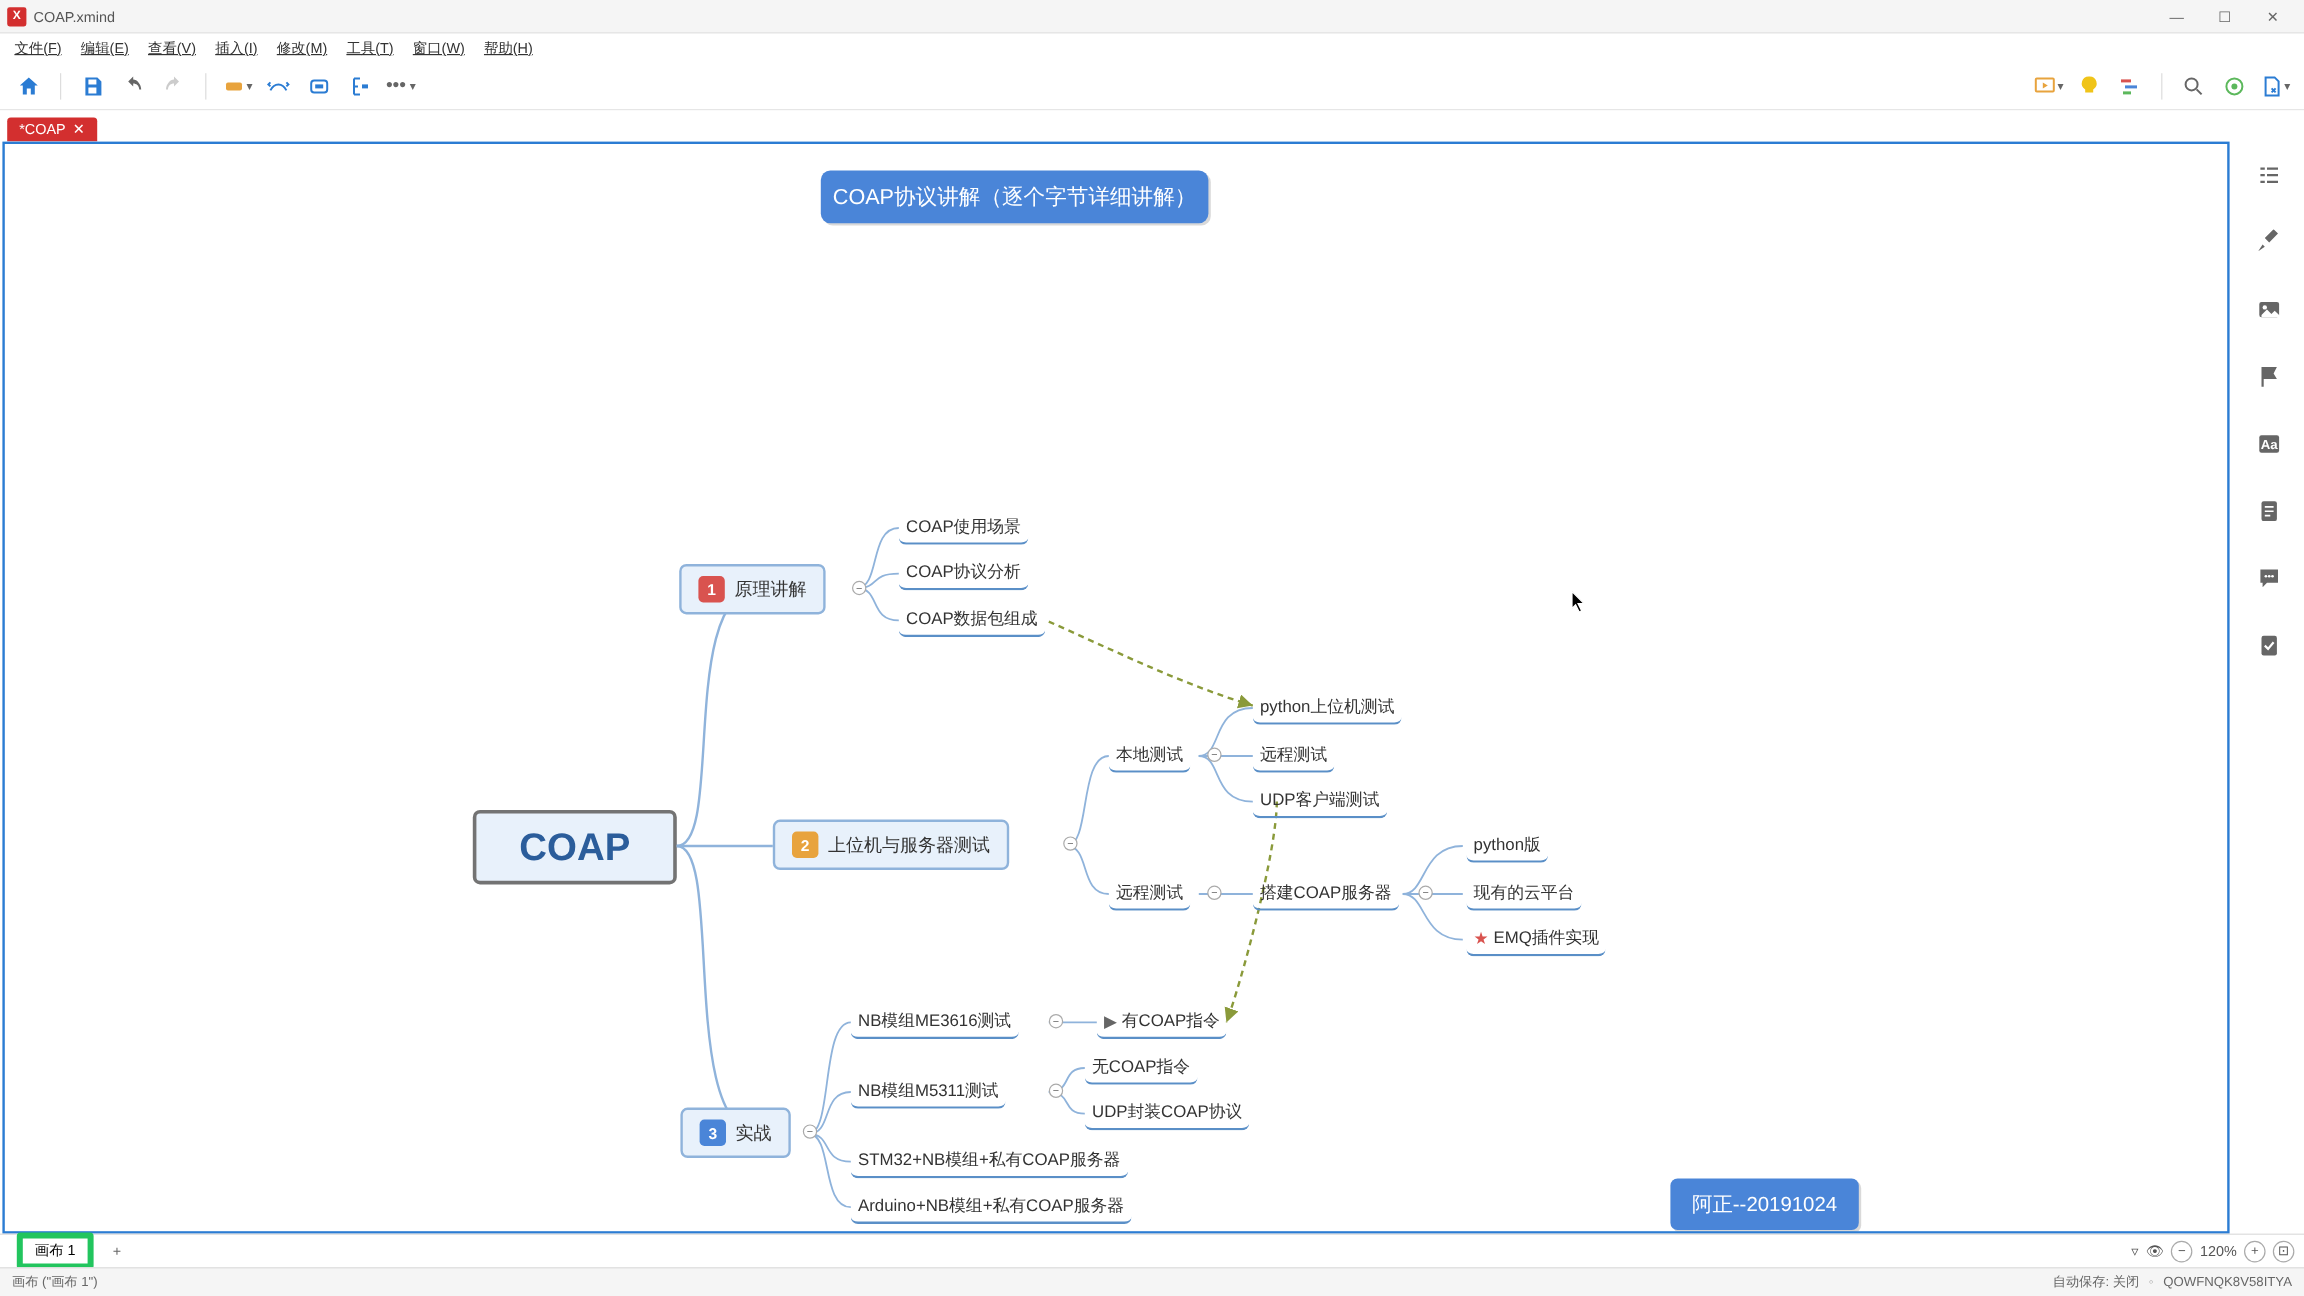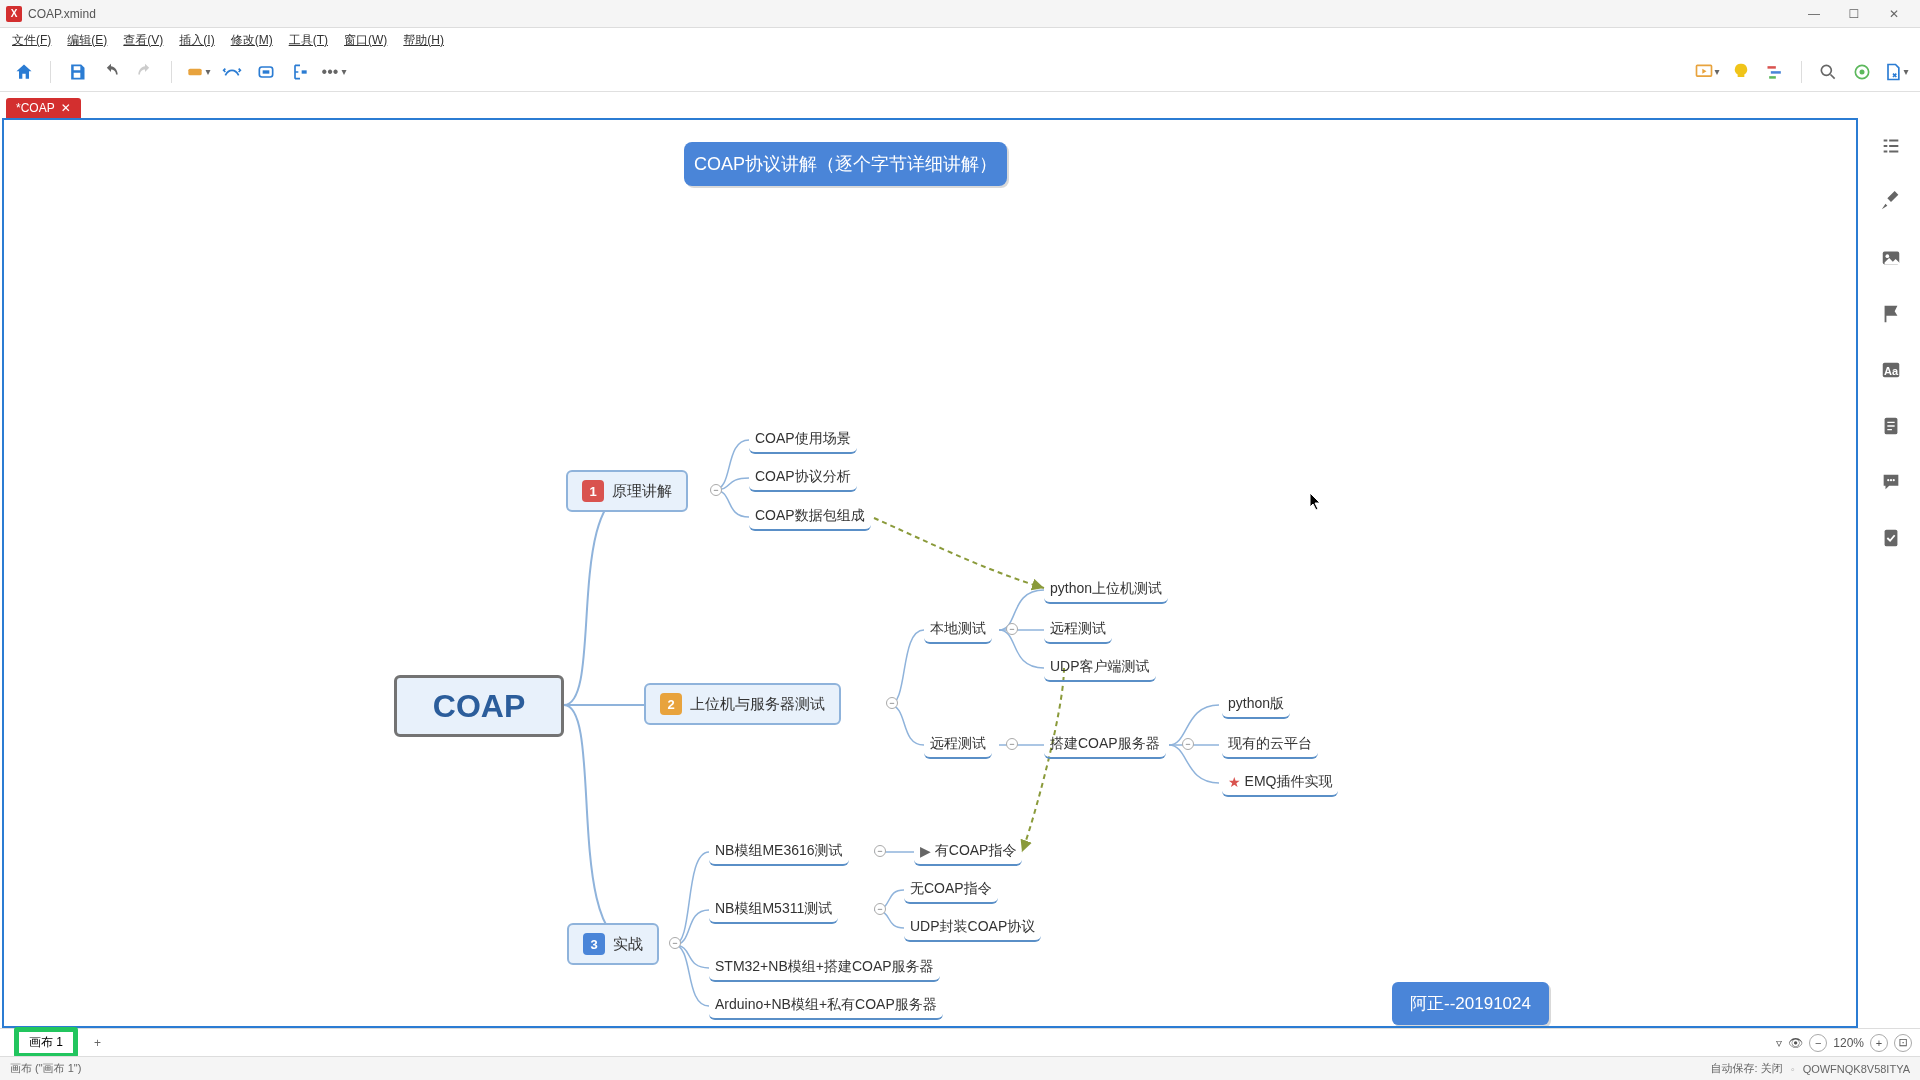--- a/index.html
+++ b/index.html
@@ -260,21 +260,21 @@
   <div class="node leaf" style="top:718px;left:705px">NB模组ME3616测试</div>
   <div class="toggle" style="top:725px;left:870px">−</div>
   <div class="node leaf" style="top:718px;left:910px">
     <span class="flag">▶</span>
       <span>有COAP指令</span>
   </div>
   <div class="node leaf" style="top:776px;left:705px">NB模组M5311测试</div>
   <div class="toggle" style="top:783px;left:870px">−</div>
   <div class="node leaf" style="top:756px;left:900px">无COAP指令</div>
   <div class="node leaf" style="top:794px;left:900px">UDP封装COAP协议</div>
-  <div class="node leaf" style="top:834px;left:705px">STM32+NB模组+搭建COAP服务器</div>
+  <div class="node leaf" style="top:834px;left:705px">STM32+NB模组+私有COAP服务器</div>
   <div class="node leaf" style="top:872px;left:705px">Arduino+NB模组+私有COAP服务器</div>
 
   <div class="node label-node" style="top:862px;left:1388px">
     <span>阿正--20191024</span>
   </div>
 
   <div class="cursor" style="top:372px;left:1305px">
     <svg viewBox="0 0 14 20">
         <path fill="#000" stroke="#fff" stroke-width="1" d="M1 1l0 14 3-3 3 6 2-1-3-6 5 0z"></path>
       </svg>

